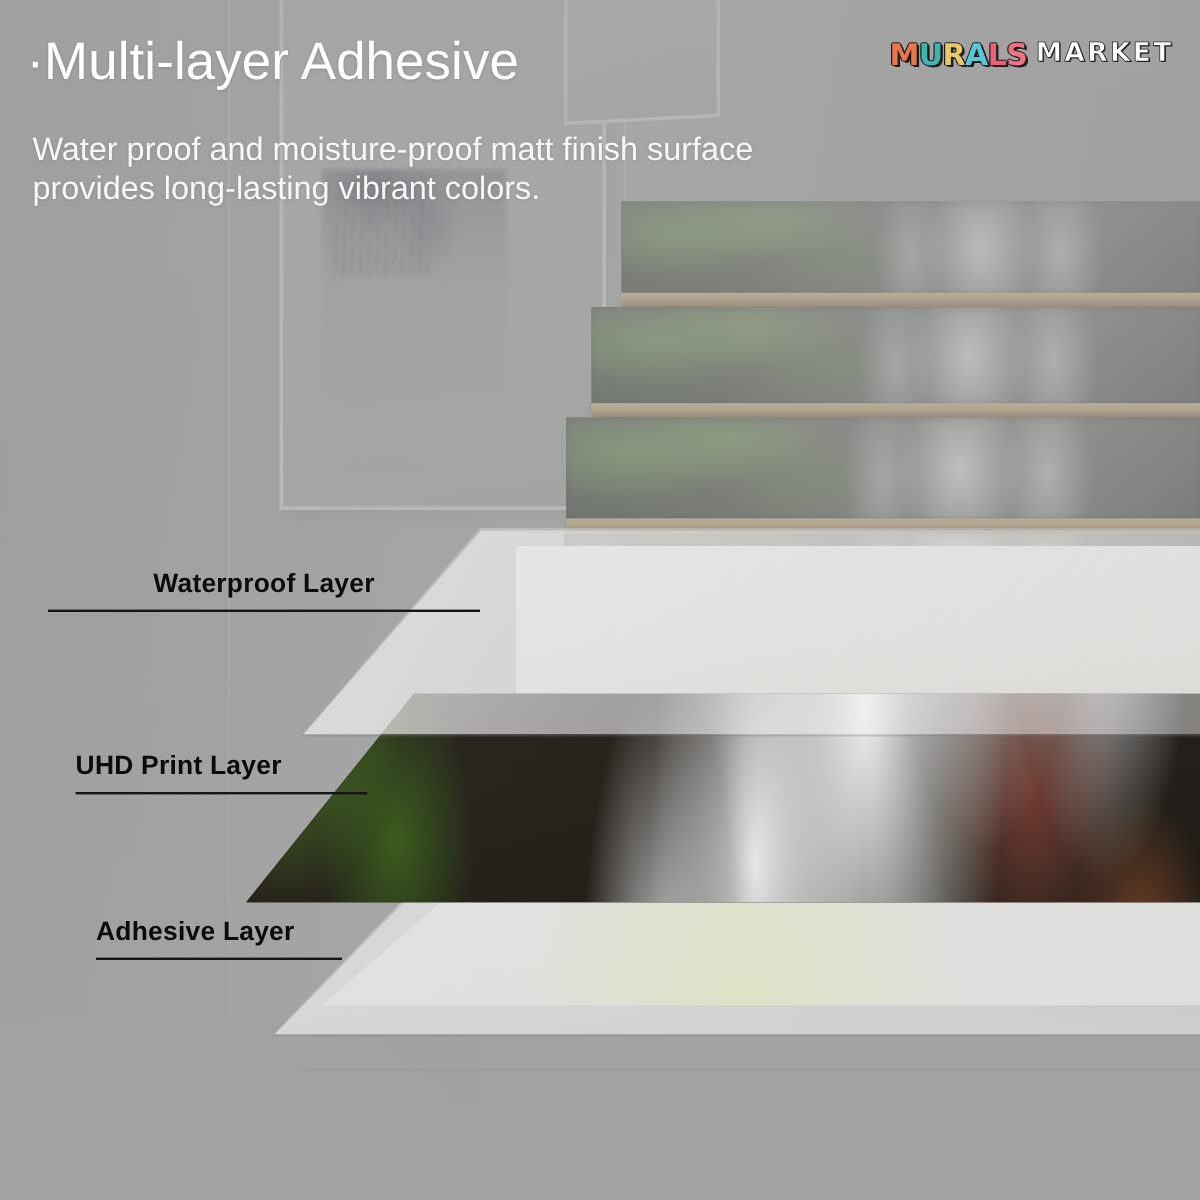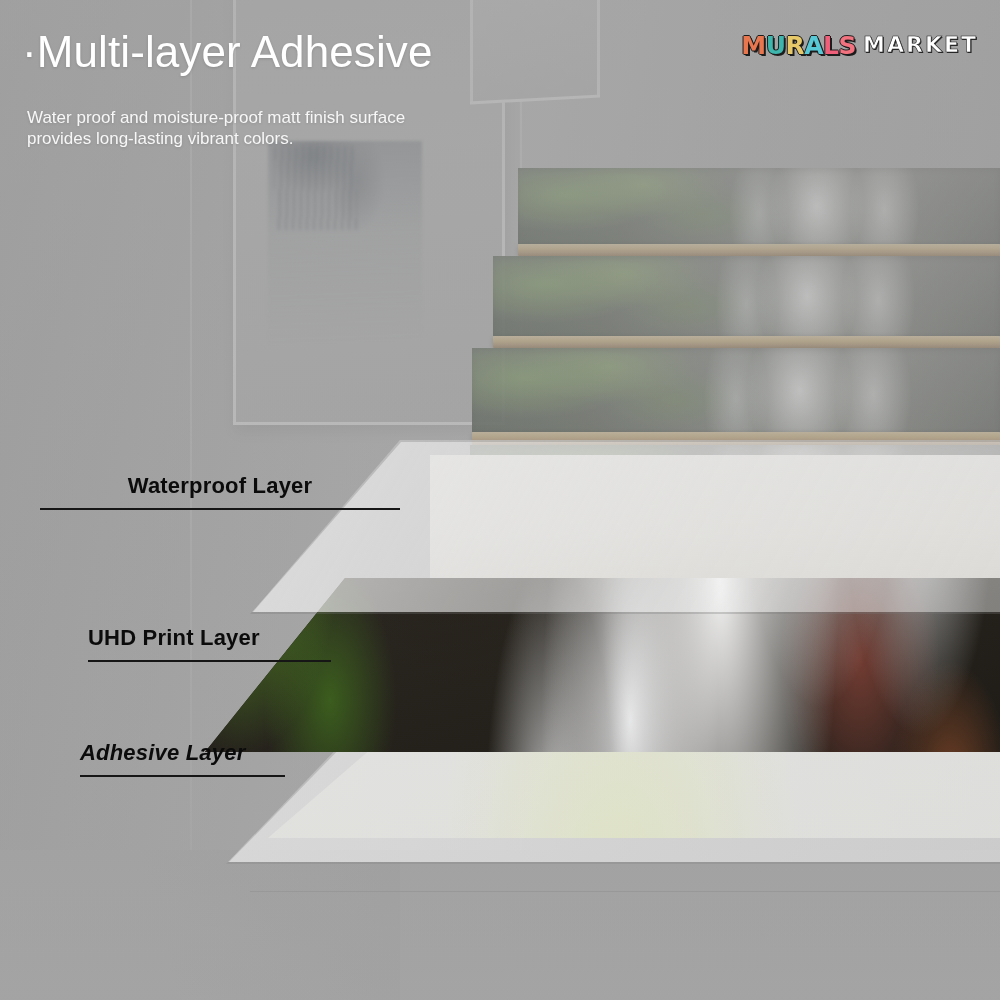--- a/index.html
+++ b/index.html
@@ -105,21 +105,21 @@
 
   
   .title {
     position:absolute; left:22px; top:27px;
     font-size:44px; font-weight:400; color:#ffffff;
     letter-spacing:.1px; white-space:nowrap;
     text-shadow:0 1px 3px rgba(0,0,0,.14);
   }
   .subtitle {
     position:absolute; left:27px; top:108px;
-    font-size:17px; line-height:1.22; font-weight:400; color:#f7f7f7;
+    font-size:27px; line-height:1.22; font-weight:400; color:#f7f7f7;
     white-space:pre-line;
     text-shadow:0 1px 3px rgba(0,0,0,.13);
   }
 
   
   .logo {
     position:absolute; right:22px; top:33px;
     display:flex; align-items:flex-end; gap:7px;
   }
   .logo-murals { display:flex; }
@@ -216,23 +216,23 @@
   .label-text {
     font-size:22px; font-weight:700; color:#0b0b0b;
     letter-spacing:.2px; white-space:nowrap;
     font-family:"Liberation Sans", sans-serif;
   }
   .label-rule {
     margin-top:9px; height:2px; background:#161616;
   }
   #label-waterproof { left:40px; top:473px;text-align:center; }
   #label-waterproof .label-rule { width:360px; }
-  #label-uhd { left:63px; top:625px;margin-left:25px; }
+  #label-uhd { left:63px; top:625px; }
   #label-uhd .label-rule { width:243px; }
-  #label-adhesive { left:80px; top:740px;font-style:italic; }
+  #label-adhesive { left:80px; top:763px; }
   #label-adhesive .label-rule { width:205px; }
 
   
   .floor {
     position:absolute; left:0; bottom:0; width:1000px; height:150px;
     background:linear-gradient(180deg,#a4a4a4,#a7a7a7);
   }
   .floor-line {
     position:absolute; left:250px; bottom:108px; width:750px; height:1px;
     background:rgba(130,130,130,.5);

